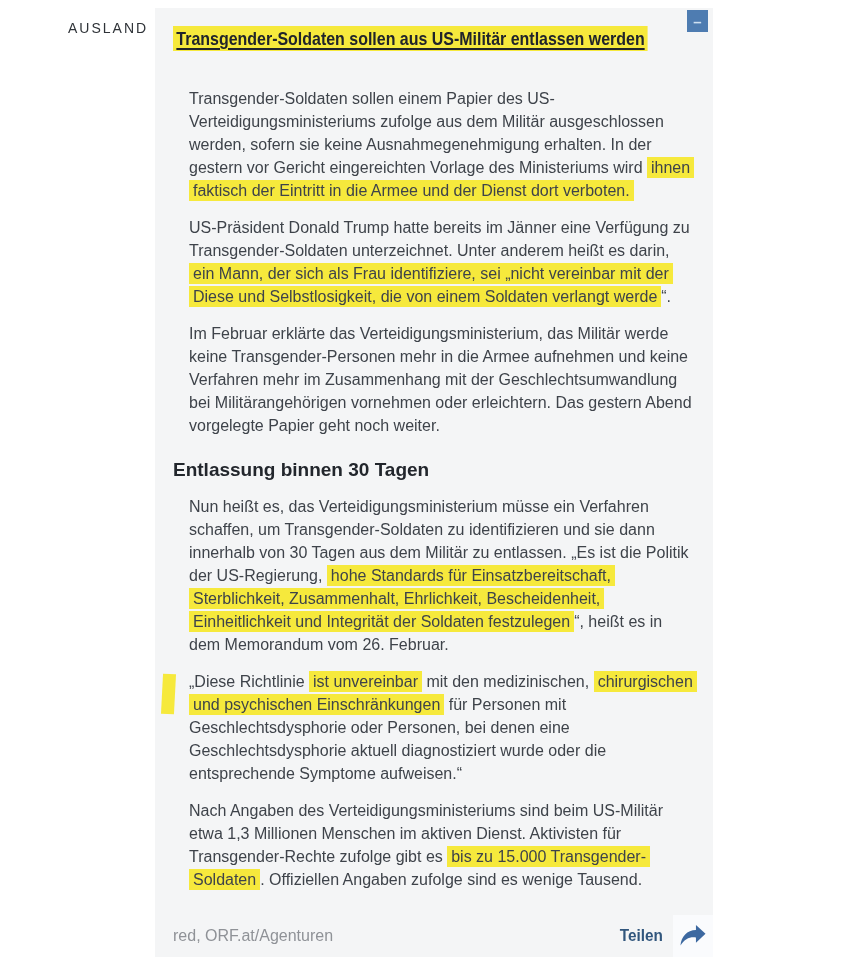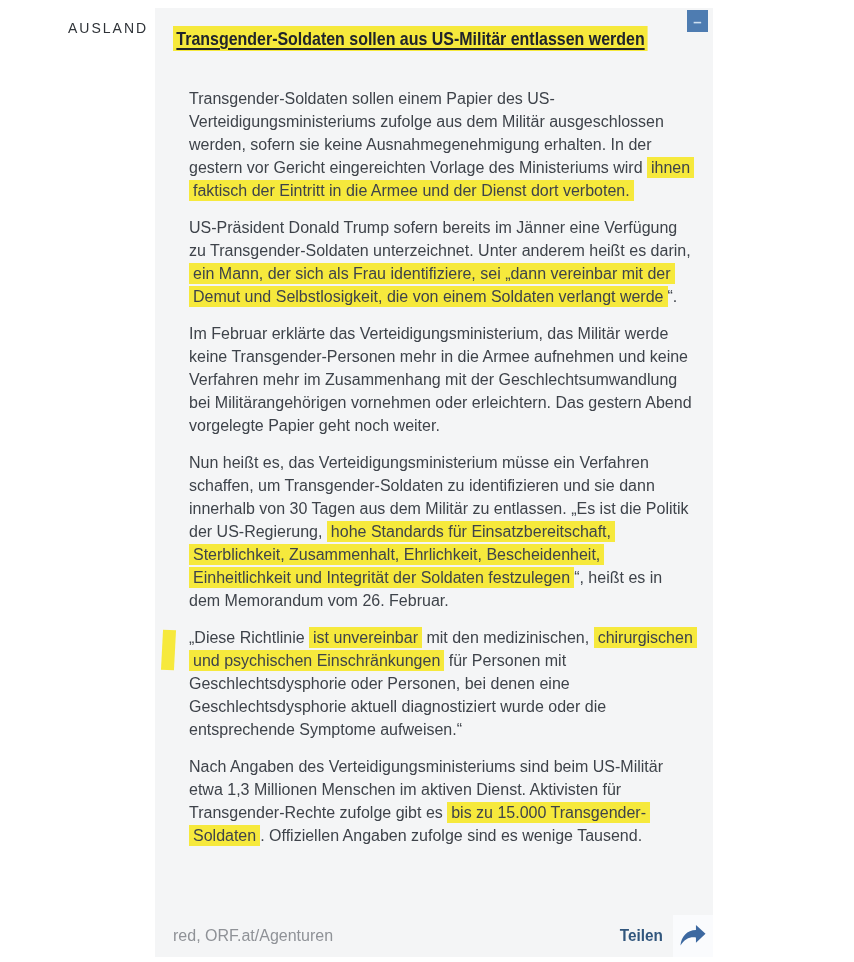--- a/index.html
+++ b/index.html
@@ -90,22 +90,23 @@
     <button class="collapse-btn">
       <span>–</span>
     </button>
 
     <h1 class="title">
       <span class="squeeze"><mark class="hl">Transgender-Soldaten sollen aus US-Militär entlassen werden</mark></span>
     </h1>
 
     <div id="article-body">
         <p class="para"><span>Transgender-Soldaten sollen einem Papier des US-Verteidigungsministeriums zufolge aus dem Militär ausgeschlossen werden, sofern sie keine Ausnahmegenehmigung erhalten. In der gestern vor Gericht eingereichten Vorlage des Ministeriums wird </span><mark class="hl">ihnen faktisch der Eintritt in die Armee und der Dienst dort verboten.</mark></p>
-        <p class="para"><span>US-Präsident Donald Trump sofern bereits im Jänner eine Verfügung zu Transgender-Soldaten unterzeichnet. Unter anderem heißt es darin, </span><mark class="hl">ein Mann, der sich als Frau identifiziere, sei „dann vereinbar mit der Demut und Selbstlosigkeit, die von einem Soldaten verlangt werde</mark><span>“.</span></p>
+        <p class="para"><span>US-Präsident Donald Trump hatte bereits im Jänner eine Verfügung zu Transgender-Soldaten unterzeichnet. Unter anderem heißt es darin, </span><mark class="hl">ein Mann, der sich als Frau identifiziere, sei „nicht vereinbar mit der Diese und Selbstlosigkeit, die von einem Soldaten verlangt werde</mark><span>“.</span></p>
         <p class="para"><span>Im Februar erklärte das Verteidigungsministerium, das Militär werde keine Transgender-Personen mehr in die Armee aufnehmen und keine Verfahren mehr im Zusammenhang mit der Geschlechtsumwandlung bei Militärangehörigen vornehmen oder erleichtern. Das gestern Abend vorgelegte Papier geht noch weiter.</span></p>
+        <h2 class="subheading">Entlassung binnen 30 Tagen</h2>
         <p class="para"><span>Nun heißt es, das Verteidigungsministerium müsse ein Verfahren schaffen, um Transgender-Soldaten zu identifizieren und sie dann innerhalb von 30 Tagen aus dem Militär zu entlassen. „Es ist die Politik der US-Regierung, </span><mark class="hl">hohe Standards für Einsatzbereitschaft, Sterblichkeit, Zusammenhalt, Ehrlichkeit, Bescheidenheit, Einheitlichkeit und Integrität der Soldaten festzulegen</mark><span>“, heißt es in dem Memorandum vom 26. Februar.</span></p>
         <p class="para"><span class="margin-mark"></span><span>„Diese Richtlinie </span><mark class="hl">ist unvereinbar</mark><span> mit den medizinischen, </span><mark class="hl">chirurgischen und psychischen Einschränkungen</mark><span> für Personen mit Geschlechtsdysphorie oder Personen, bei denen eine Geschlechtsdysphorie aktuell diagnostiziert wurde oder die entsprechende Symptome aufweisen.“</span></p>
         <p class="para"><span>Nach Angaben des Verteidigungsministeriums sind beim US-Militär etwa 1,3 Millionen Menschen im aktiven Dienst. Aktivisten für Transgender-Rechte zufolge gibt es </span><mark class="hl">bis zu 15.000 Transgender-Soldaten</mark><span>. Offiziellen Angaben zufolge sind es wenige Tausend.</span></p>
       </div>
 
     <footer class="card-footer">
       <span class="byline">red, ORF.at/Agenturen</span>
       <span class="share-label">Teilen</span>
       <button class="share-btn">
         <svg width="28" height="26" viewBox="0 0 38 34">

